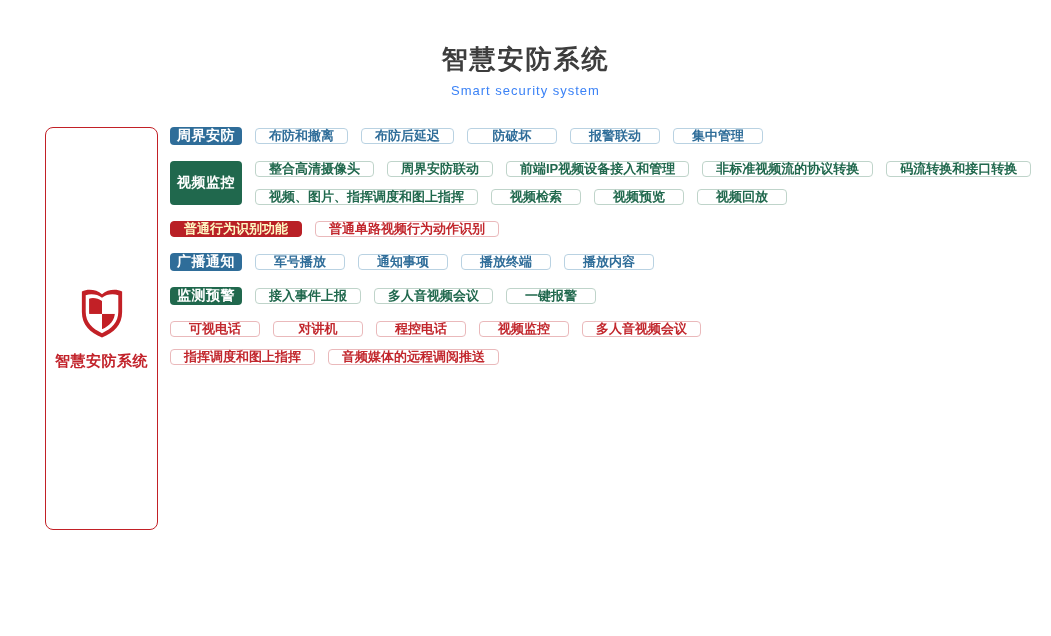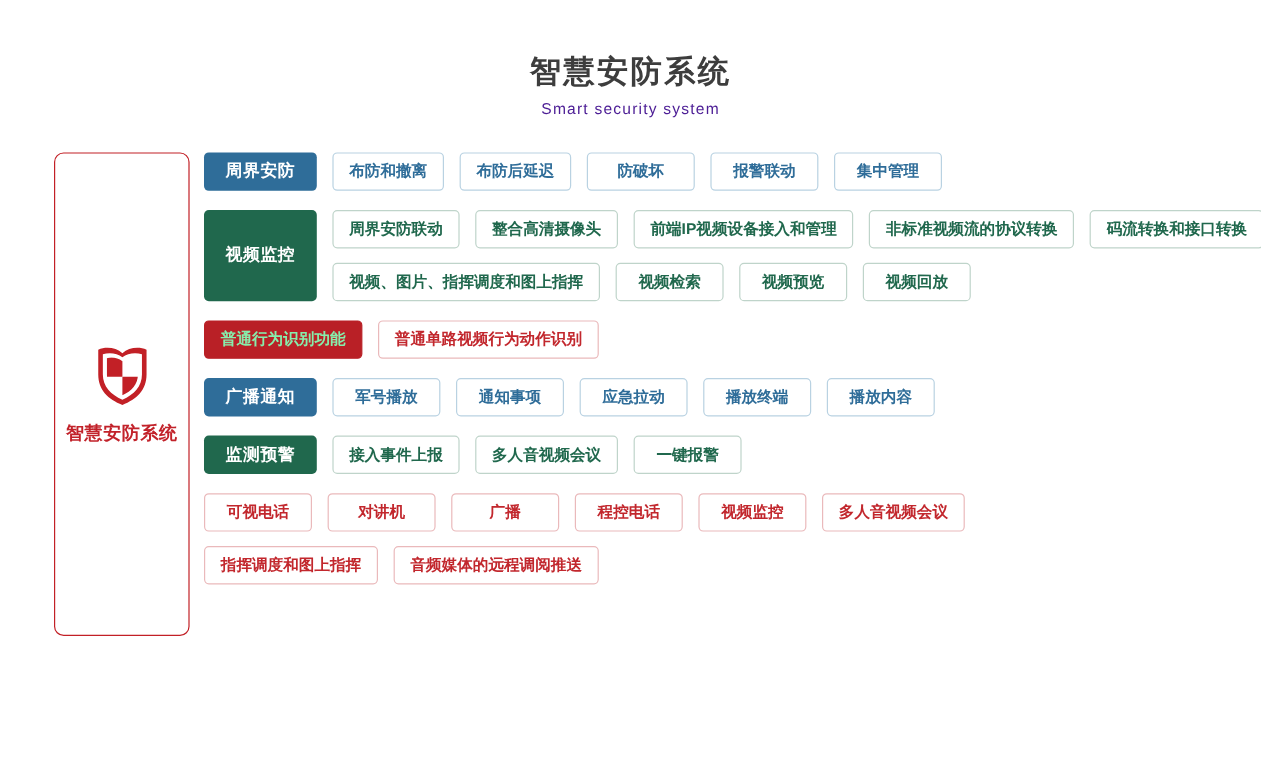--- a/index.html
+++ b/index.html
@@ -19,64 +19,64 @@
     font-family: "Liberation Sans", "DejaVu Sans", sans-serif;
     overflow: hidden;
     position: relative;
   }
   .header { text-align: center; padding-top: 45px; }
   .title {
     font-size: 26px; font-weight: bold; color: #3d3d3d;
     letter-spacing: 2px; line-height: 1.1;
   }
   .subtitle {
-    margin-top: 9px; font-size: 13px; color: #4c1d95; letter-spacing: 1px;
+    margin-top: 9px; font-size: 13px; color: #3b82f6; letter-spacing: 1px;
   }
 
   .layout { position: absolute; left: 45px; top: 127px; display: flex; gap: 12px; }
 
   .brand-box {
     width: 113px; height: 403px;
     border: 1px solid #c22026; border-radius: 8px;
     display: flex; flex-direction: column;
     align-items: center; justify-content: center; gap: 12px;
     background: #ffffff;
   }
   .brand-label { color: #c2222a; font-size: 15px; font-weight: bold; letter-spacing: 0.5px; }
 
   .groups { display: flex; flex-direction: column; gap: 16px; }
   .group { display: flex; gap: 13px; align-items: stretch; }
   .glabel {
-    width: 94px; flex-shrink: 0;
+    width: 72px; flex-shrink: 0;
     border-radius: 4px;
     color: #ffffff; font-size: 14px; font-weight: bold;
     display: flex; align-items: center; justify-content: center;
     letter-spacing: 0.5px;
   }
   .glabel.blue  { background: var(--blue); }
   .glabel.green { background: var(--green); }
   .glabel.red   { background: var(--red); }
 
   .lines { display: flex; flex-direction: column; gap: 12px; justify-content: center; }
   .line  { display: flex; gap: 13px; }
 
   .item {
-    min-width: 90px; height: 32px;
+    min-width: 90px; height: 16px;
     padding: 7px 13px;
     border-radius: 4px;
     border: 1px solid transparent;
     background: #ffffff;
     font-size: 13px; font-weight: bold;
     display: flex; align-items: center; justify-content: center;
     white-space: nowrap;
   }
   .item.blue  { color: var(--blue);  border-color: var(--blue-border); }
   .item.green { color: var(--green); border-color: var(--green-border); }
   .item.red   { color: var(--red-text); border-color: var(--red-border); }
-  .item.filled { background: var(--red); color: #86efac; border-color: var(--red); }
+  .item.filled { background: var(--red); color: #fef9c3; border-color: var(--red); }
 
   .shield { display: block; }
 </style>
 </head>
 <body>
 
 <div class="header">
   <div class="title">智慧安防系统</div>
   <div class="subtitle">Smart security system</div>
 </div>
@@ -109,22 +109,22 @@
             <div class="item blue">防破坏</div>
             <div class="item blue">报警联动</div>
             <div class="item blue">集中管理</div>
           </div>
         </div>
       </div>
       <div class="group">
         <div class="glabel green">视频监控</div>
         <div class="lines">
           <div class="line">
+            <div class="item green">整合高清摄像头</div>
             <div class="item green">周界安防联动</div>
-            <div class="item green">整合高清摄像头</div>
             <div class="item green">前端IP视频设备接入和管理</div>
             <div class="item green">非标准视频流的协议转换</div>
             <div class="item green">码流转换和接口转换</div>
           </div>
           <div class="line">
             <div class="item green">视频、图片、指挥调度和图上指挥</div>
             <div class="item green">视频检索</div>
             <div class="item green">视频预览</div>
             <div class="item green">视频回放</div>
           </div>
@@ -137,42 +137,40 @@
             <div class="item red">普通单路视频行为动作识别</div>
           </div>
         </div>
       </div>
       <div class="group">
         <div class="glabel blue">广播通知</div>
         <div class="lines">
           <div class="line">
             <div class="item blue">军号播放</div>
             <div class="item blue">通知事项</div>
-            <div class="item blue">应急拉动</div>
             <div class="item blue">播放终端</div>
             <div class="item blue">播放内容</div>
           </div>
         </div>
       </div>
       <div class="group">
         <div class="glabel green">监测预警</div>
         <div class="lines">
           <div class="line">
             <div class="item green">接入事件上报</div>
             <div class="item green">多人音视频会议</div>
             <div class="item green">一键报警</div>
           </div>
         </div>
       </div>
       <div class="group">
         <div class="lines">
           <div class="line">
             <div class="item red">可视电话</div>
             <div class="item red">对讲机</div>
-            <div class="item red">广播</div>
             <div class="item red">程控电话</div>
             <div class="item red">视频监控</div>
             <div class="item red">多人音视频会议</div>
           </div>
           <div class="line">
             <div class="item red">指挥调度和图上指挥</div>
             <div class="item red">音频媒体的远程调阅推送</div>
           </div>
         </div>
       </div>

